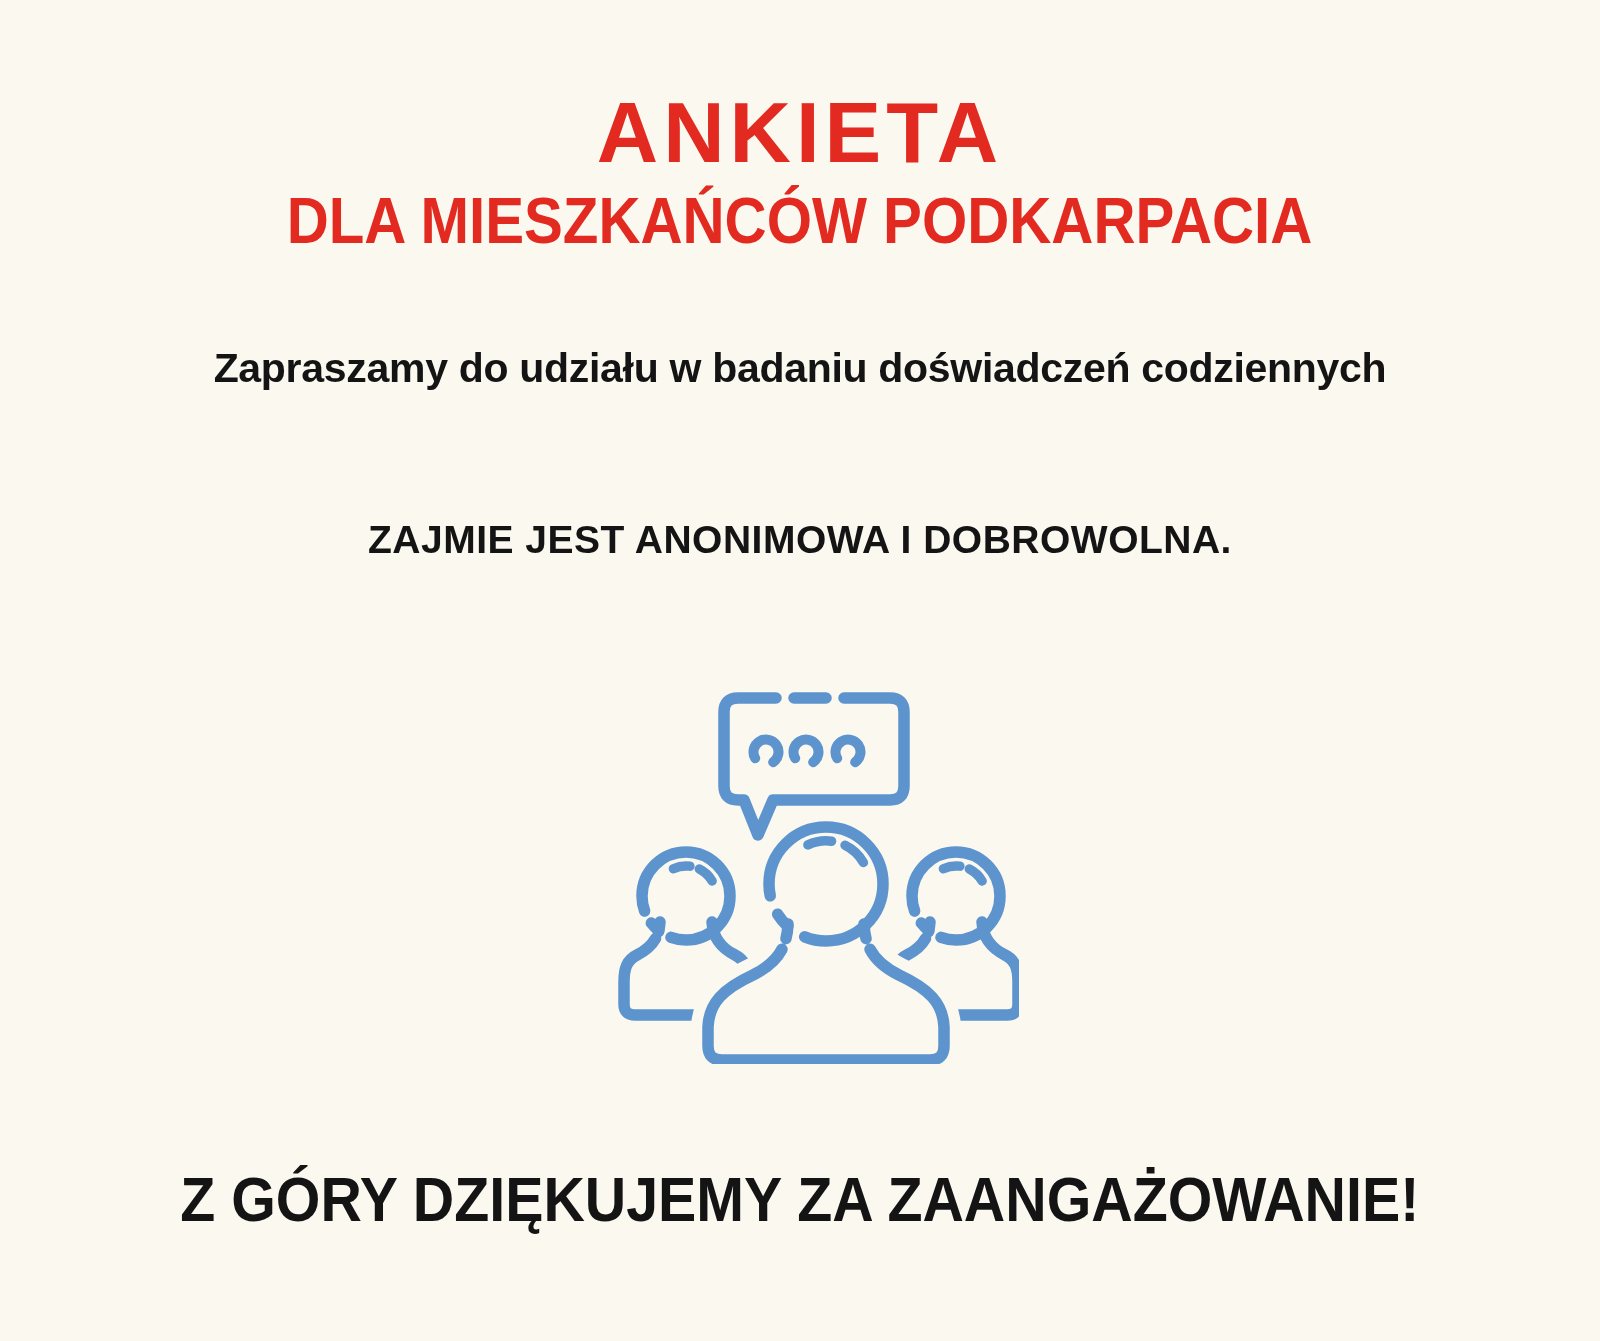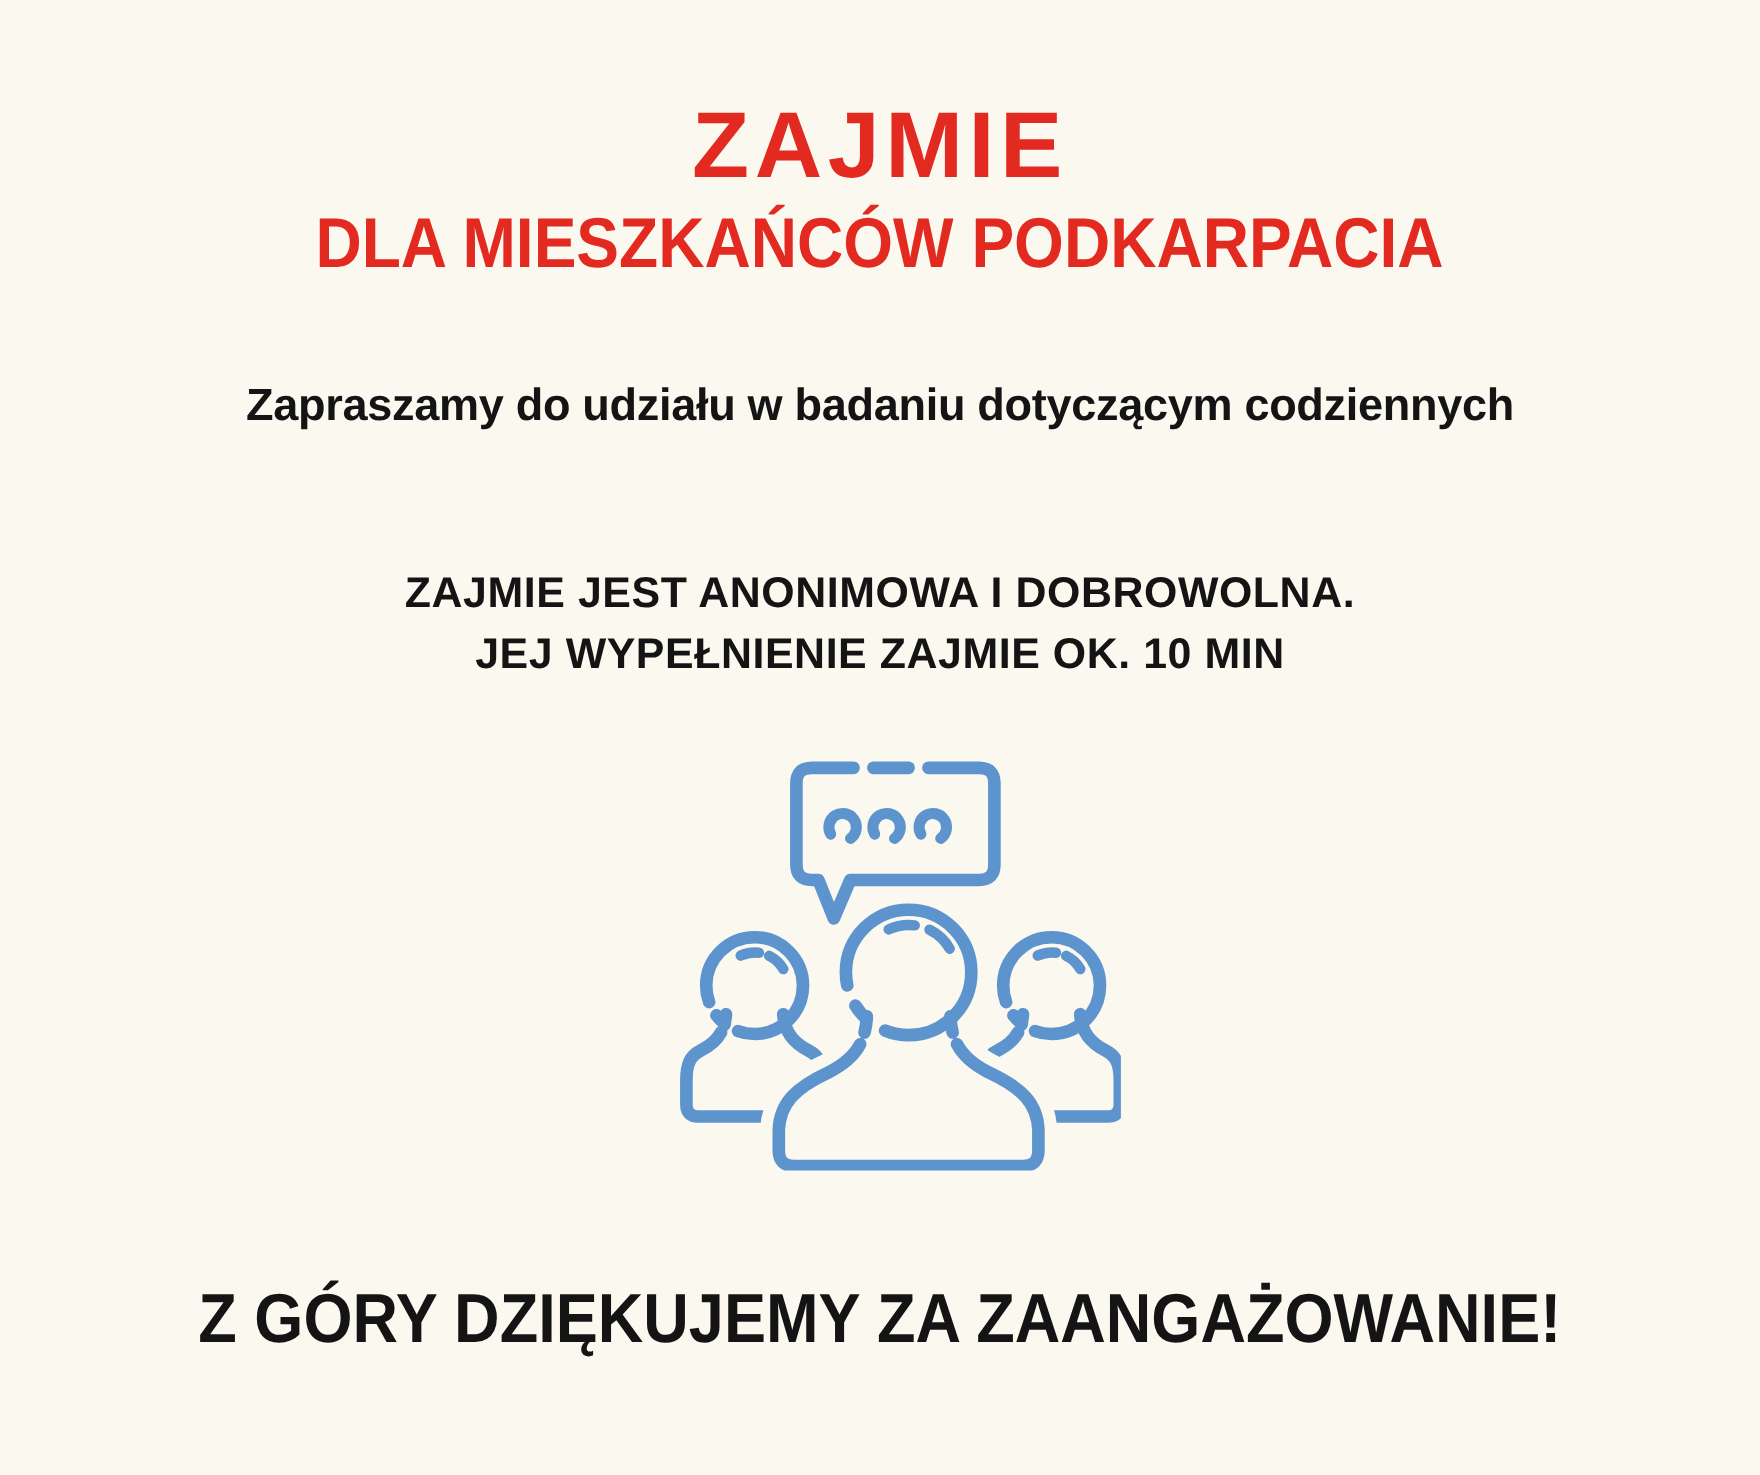--- a/index.html
+++ b/index.html
@@ -30,33 +30,32 @@
   .thanks{top:1168px;font-size:63px;line-height:63px;}
   .thanks .squeeze{transform:scaleX(0.91);}
   .icon-wrap{
     position:absolute;top:672px;left:601px;width:418px;height:392px;
   }
   .icon-wrap svg{display:block;width:100%;height:100%;}
 </style>
 </head>
 <body>
 
-<div class="line title1">ZAJMIE</div>
+<div class="line title1">ANKIETA</div>
 
 <div class="line title2">
   <span class="squeeze">DLA MIESZKAŃCÓW PODKARPACIA</span>
 </div>
 
 <div class="line intro">
-  <div>Zapraszamy do udziału w badaniu dotyczącym codziennych</div>
+  <div>Zapraszamy do udziału w badaniu doświadczeń codziennych</div>
 </div>
 
 <div class="line info">
   <div>ZAJMIE JEST ANONIMOWA I DOBROWOLNA.</div>
-  <div>JEJ WYPEŁNIENIE ZAJMIE OK. 10 MIN</div>
 </div>
 
 <div class="icon-wrap">
   <svg viewBox="0 0 418 392" xmlns="http://www.w3.org/2000/svg" aria-hidden="true">
     <g fill="none" stroke="var(--blue)" stroke-width="11.5" stroke-linecap="round" stroke-linejoin="round">
 
       <path d="M193 26 L225 26"></path>
       <path d="M243 26 L289 26 Q303 26 303 40 L303 114 Q303 128 289 128 L172 128 L157 163 L143 128 L137 128 Q123 128 123 114 L123 40 Q123 26 137 26 L175 26"></path>
 
       <g stroke-width="10">

